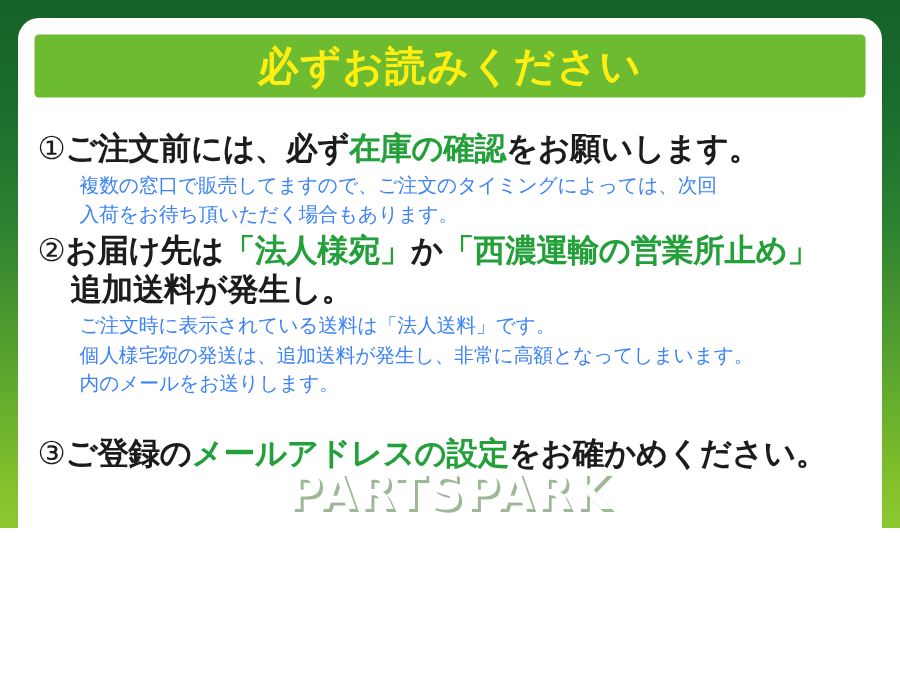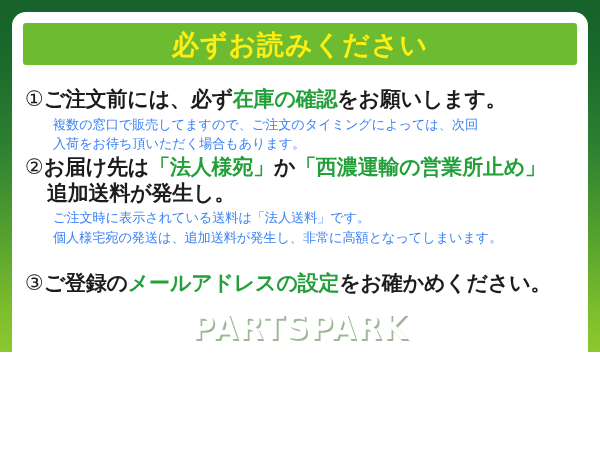--- a/index.html
+++ b/index.html
@@ -140,20 +140,21 @@
           <div class="item-body">
             <div>複数の窓口で販売してますので、ご注文のタイミングによっては、次回</div>
             <div>入荷をお待ち頂いただく場合もあります。</div>
           </div>
         </div>
         <div class="notice-item gap-1">
           <div class="item-heading wrap"><span class="marker">②</span><span>お届け先は</span><span class="hl">「法人様宛」</span><span>か</span><span class="hl">「西濃運輸の営業所止め」</span><span class="heading-line2">追加送料が発生し。</span></div>
           <div class="item-body">
             <div>ご注文時に表示されている送料は「法人送料」です。</div>
             <div>個人様宅宛の発送は、追加送料が発生し、非常に高額となってしまいます。</div>
+            <div>内のメールをお送りします。</div>
           </div>
         </div>
         <div class="notice-item gap-2">
           <div class="item-heading"><span class="marker">③</span><span>ご登録の</span><span class="hl">メールアドレスの設定</span><span>をお確かめください。</span></div>
         </div>
       </div>
 
   </div>
 
   <div id="footer-band">

